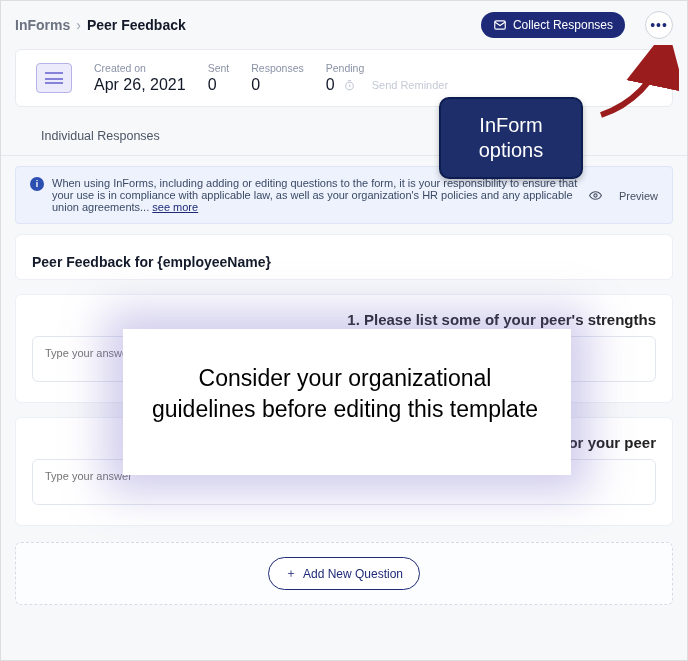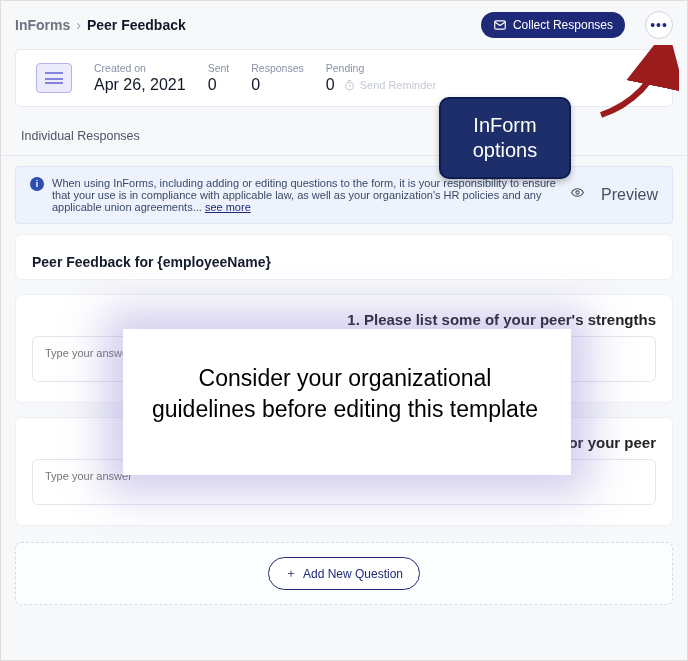--- a/index.html
+++ b/index.html
@@ -73,30 +73,30 @@
     border-bottom: 2px solid #8782d9;
     position: relative;
   }
   .doc-icon .lines::after {
     content: ""; position: absolute; top: 4px; left: 0; width: 18px; height: 2px; background: #8782d9;
   }
   .meta-col { display: flex; flex-direction: column; gap: 2px; }
   .meta-col .label { font-size: 10.5px; color: #8a92a6; }
   .meta-col .value { font-size: 16px; color: #111827; font-weight: 500; }
   .send-reminder {
-    display: flex; align-items: center; gap: 4px;
+    display: flex; align-items: center; gap: 16px;
     font-size: 11px; color: #c4c9d6; cursor: default;
     margin-top: 12px;
     text-align: right;
   }
   .send-reminder svg { width: 13px; height: 13px; }
 
   .tabs {
     display: flex; gap: 8px;
-    padding: 0 20px;
+    padding: 0 40px;
     border-bottom: 1px solid #e6e8ef;
     background: #f7f8fa;
   }
   .tab {
     padding: 12px 0 10px 0;
     font-size: 12.5px;
     color: #4b5566;
     cursor: pointer;
     border-bottom: 2px solid transparent;
   }
@@ -115,22 +115,22 @@
     align-items: flex-start;
   }
   .info-badge {
     width: 14px; height: 14px; border-radius: 50%;
     background: #2b4fb0; color: #fff; font-size: 9px;
     display: flex; align-items: center; justify-content: center; font-weight: 700;
     flex: 0 0 auto;
   }
   .see-more { color: #1e2a78; cursor: pointer; text-decoration: underline; }
   .preview {
-    display: flex; align-items: flex-start; gap: 17px;
-    font-size: 16px; color: #475063; cursor: pointer;
+    display: flex; align-items: flex-end; gap: 17px;
+    font-size: 11px; color: #475063; cursor: pointer;
     flex: 0 0 auto;
     white-space: nowrap;
   }
   .preview svg { width: 13px; height: 13px; }
 
   .white-section {
     margin: 0 14px; background: #fff; border: 1px solid #eceff5;
     border-radius: 6px; padding: 18px 16px 8px 16px;
   }
   .form-title { font-size: 14px; font-weight: 800; color: #141b2b; }
@@ -158,21 +158,21 @@
     display: inline-flex; align-items: center; gap: 6px;
     background: #fff; border: 1px solid #1e2a78; color: #1e2a78;
     padding: 7px 16px; border-radius: 18px; font-size: 12px;
     cursor: pointer;
   }
 
   
   .callout-box {
     position: absolute;
     top: 96px; left: 438px;
-    width: 132px; padding: 14px 10px;
+    width: 144px; padding: 14px 10px;
     background: #1d2e6a; color: #fff;
     border: 2px solid #0e1d4f; border-radius: 10px;
     font-size: 20px; text-align: center; line-height: 1.25;
     box-shadow: 0 3px 6px rgba(0,0,0,0.25);
   }
   .arrow {
     position: absolute;
     top: 44px; left: 590px;
     pointer-events: none;
   }

